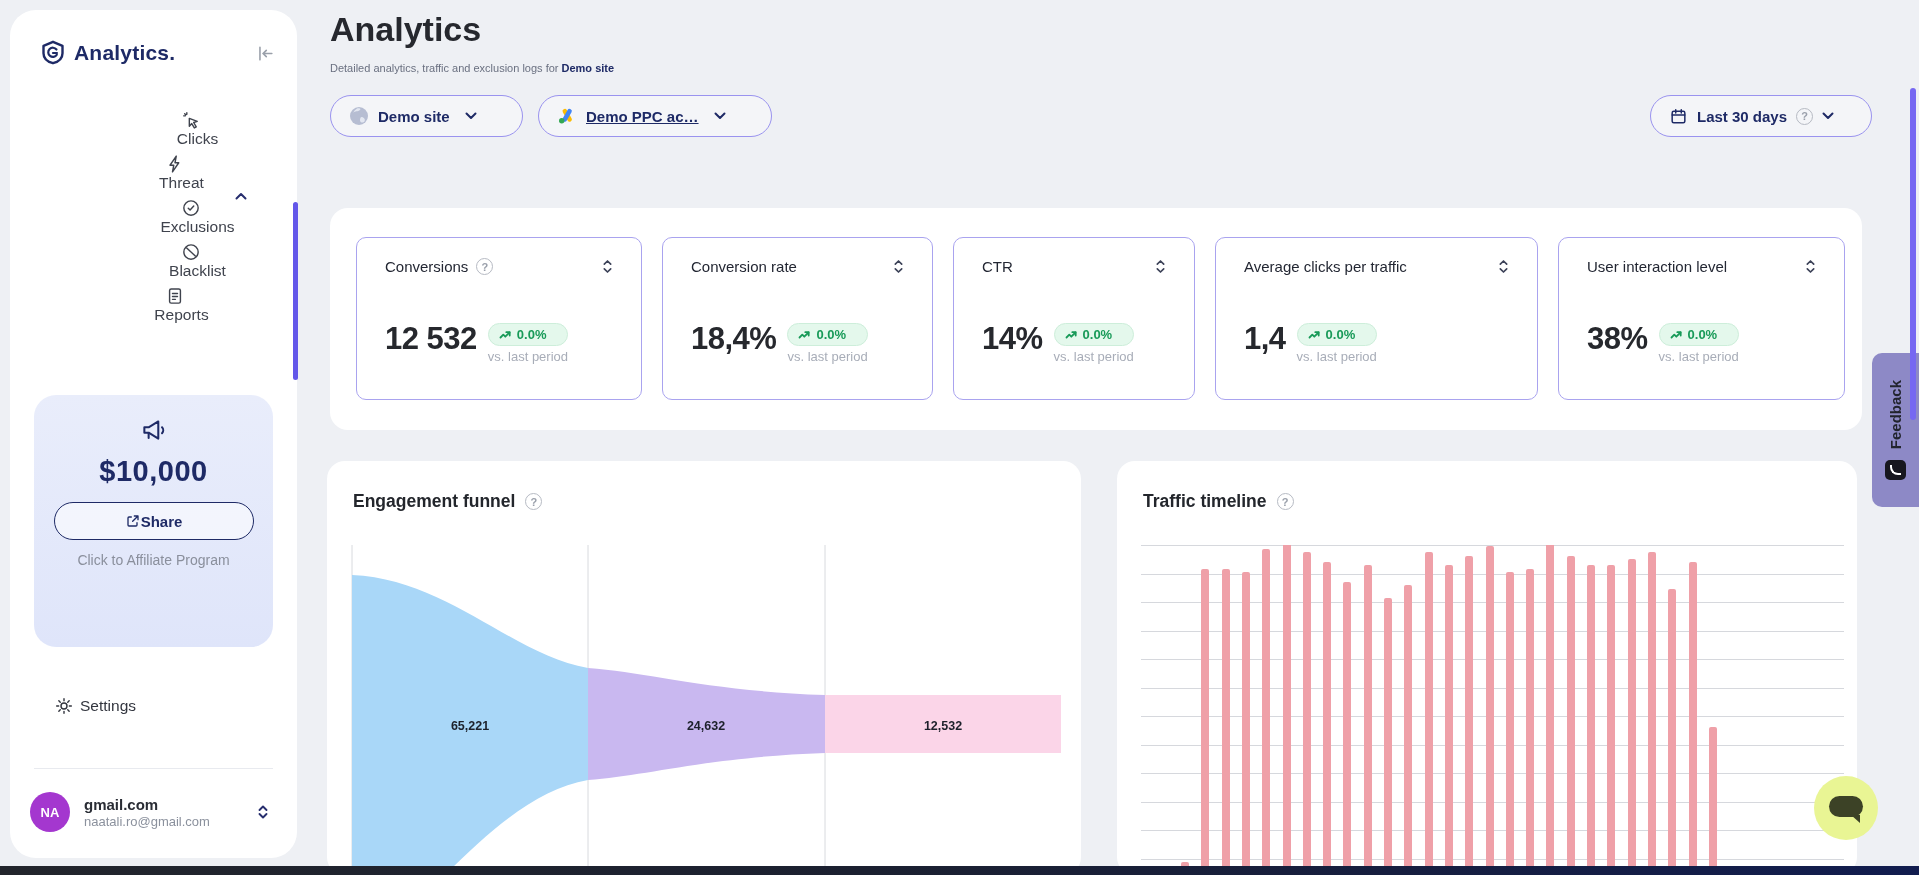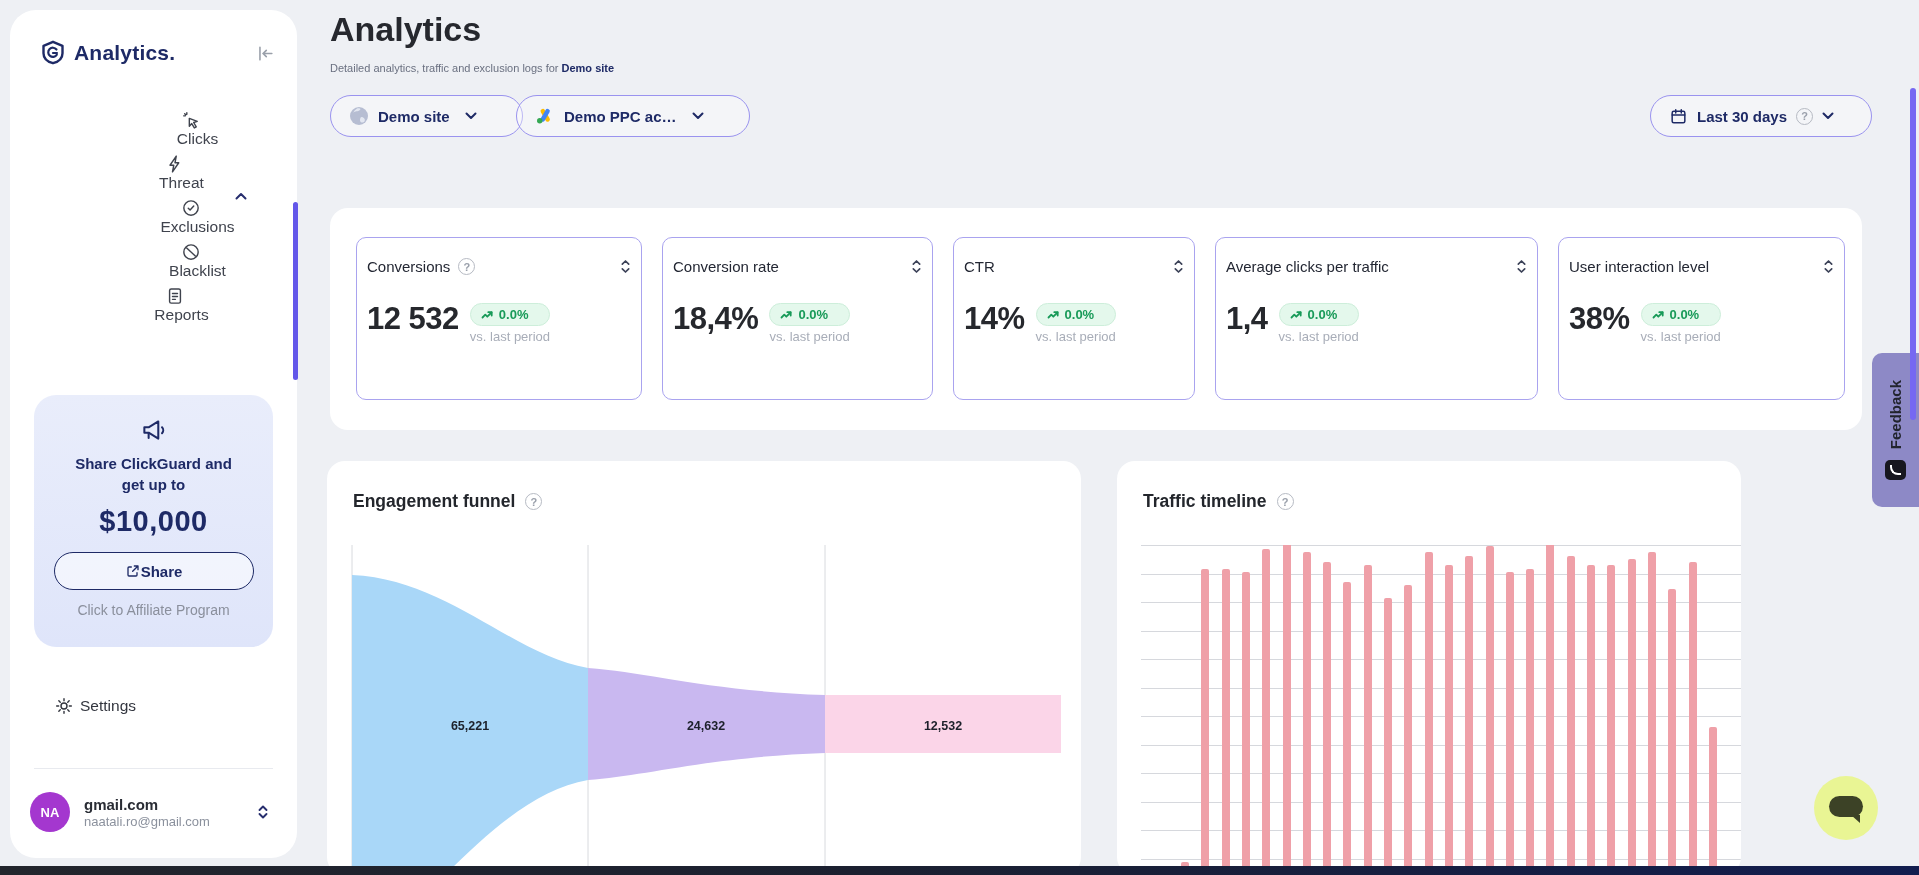--- a/index.html
+++ b/index.html
@@ -67,50 +67,50 @@
   .page-sub { position:absolute; left:330px; top:62px; font-size:11px; color:#6a7080; }
   .page-sub b { color:#1e2a66; font-weight:700; }
 
   
   .pill {
     position:absolute; top:95px; height:42px; border:1px solid #9a93ef; border-radius:22px;
     display:flex; align-items:center; gap:9px; padding:0 18px;
     color:#1e2a66; font-size:15px; font-weight:600; cursor:pointer; background:rgba(255,255,255,.35);
   }
   .pill-site { left:330px; width:193px; }
-  .pill-account { left:516px; width:234px; }
+  .pill-account { left:538px; width:234px;text-decoration:underline; }
   .pill-date { left:1650px; width:222px; }
 
   .help-circle {
     width:17px; height:17px; border-radius:50%; border:1.5px solid #b6bac3;
     color:#9aa0ab; font-size:11px; font-weight:700;
     display:inline-flex; align-items:center; justify-content:center; flex:none; cursor:pointer;
   }
 
   
   .metric-panel { position:absolute; left:330px; top:208px; width:1532px; height:222px;
                   background:#fff; border-radius:18px; display:flex; gap:20px; padding:29px 0 0 26px; }
   .metric-card { height:163px; border:1px solid #a9a3ef; border-radius:10px; background:#fff;
-                 padding:20px 10px; flex:none; }
+                 padding:20px 28px; flex:none; }
   .m-top { display:flex; align-items:center; }
   .m-label { font-size:15px; font-weight:500; color:#232733; }
   .m-top .help-circle { margin-left:8px; }
   .m-sort { margin-left:auto; cursor:pointer; }
-  .m-row { display:flex; align-items:flex-start; gap:11px; margin-top:28px; }
+  .m-row { display:flex; align-items:flex-start; gap:11px; margin-top:48px; }
   .m-value { font-size:31px; font-weight:800; color:#26282d; letter-spacing:-.5px; line-height:1.05; }
   .m-change { display:flex; flex-direction:column; }
   .green-pill { display:inline-flex; align-items:center; gap:5px; background:#e4f8ec; border:1px solid #cdeeda;
                 border-radius:13px; padding:3px 10px; font-size:13px; font-weight:700; color:#189a58; }
   .m-caption { font-size:13px; color:#a8adb8; margin-top:3px; }
 
   
   .chart-card { position:absolute; top:461px; height:414px; background:#fff; border-radius:18px;
                 overflow:hidden; }
   .funnel-card { left:327px; width:754px; }
-  .traffic-card { left:1117px; width:624px;padding-left:28px; }
+  .traffic-card { left:1117px; width:740px;padding-left:28px; }
   .chart-title { position:absolute; left:26px; top:30px; display:flex; align-items:center; gap:10px;
                  font-size:17.5px; font-weight:700; color:#23262c; }
 
   .funnel-chart { position:absolute; left:20px; top:84px; }
   .funnel-label { font-size:12.5px; font-weight:700; fill:#1d212b; }
 
   .traffic-chart { position:absolute; left:24px; top:84px; width:703px; height:330px; overflow:hidden; }
   .gridline { position:absolute; left:0; width:703px; height:1px; background:#d6d8dd; }
   .tbar { position:absolute; width:8px; height:420px; background:#efa0a8; border-radius:2px 2px 0 0; }
 
@@ -211,21 +211,20 @@
   <div class="side-scroll"></div>
 
   <div class="promo">
     <div class="mega">
       <svg width="30" height="30" viewBox="0 0 28 28" fill="none" stroke="#1e2a66" stroke-width="1.9" stroke-linejoin="round" stroke-linecap="round">
           <path d="M5 11.5v5h4l9 5.5V6l-9 5.5H5z"></path>
           <path d="M21.5 11.5a4 4 0 010 5.5"></path>
           <path d="M9 17v4.5"></path>
         </svg>
     </div>
-    <div class="promo-text">Share ClickGuard and get up to</div>
     <div class="promo-amount">$10,000</div>
     <div class="promo-share">
       <span>
         <svg width="16" height="16" viewBox="0 0 24 24" fill="none" stroke="#1e2a66" stroke-width="2" stroke-linecap="round" stroke-linejoin="round">
             <path d="M14 4.5h5.5V10M19.5 4.5L11.5 12.5M9.5 6H6a1.5 1.5 0 00-1.5 1.5V18A1.5 1.5 0 006 19.5h10.5A1.5 1.5 0 0018 18v-3.5"></path>
           </svg>
       </span>
       <span>Share</span>
     </div>
     <div class="promo-aff">Click to Affiliate Program</div>

